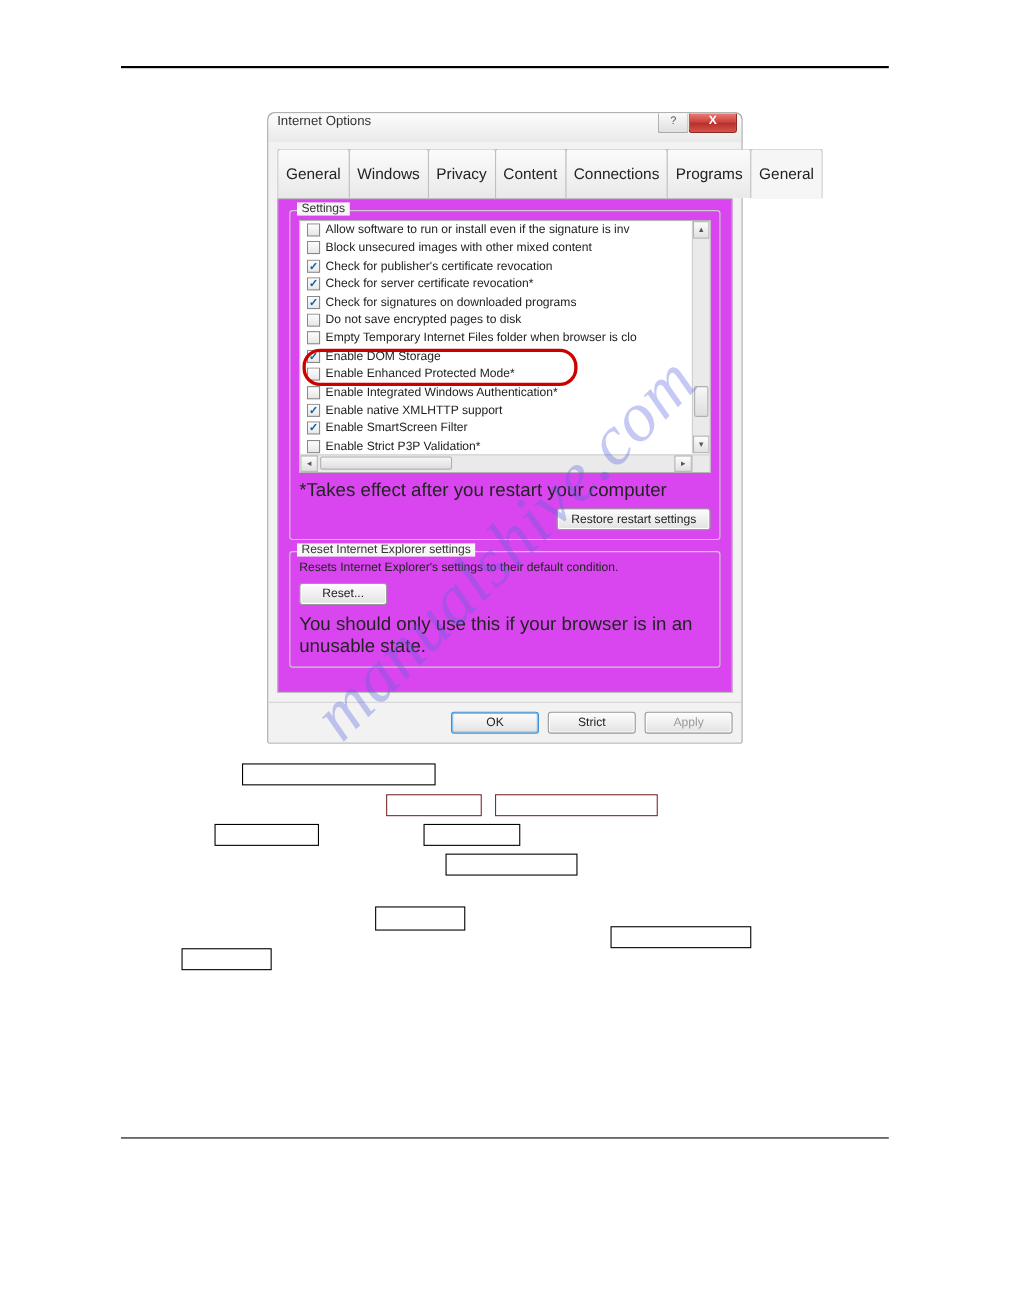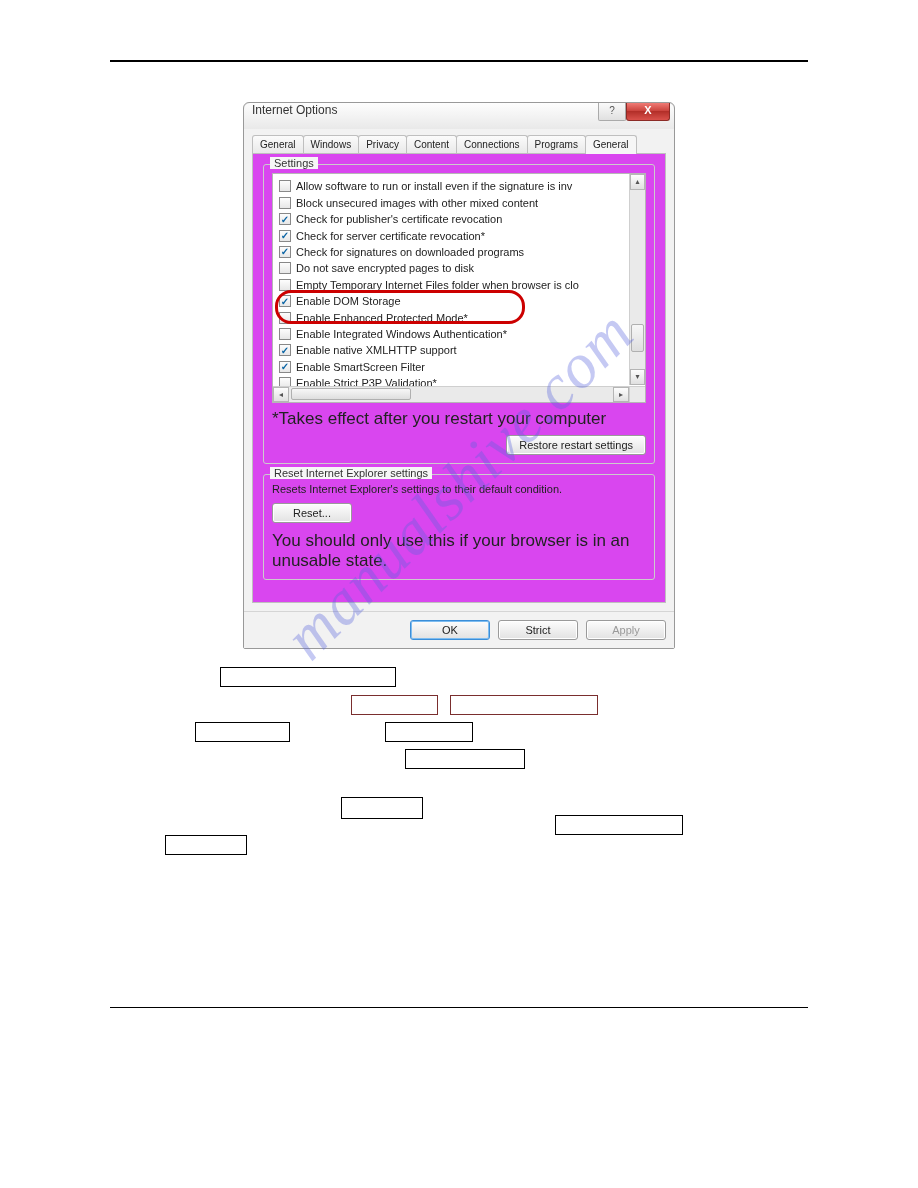--- a/index.html
+++ b/index.html
@@ -78,23 +78,23 @@
     padding: 6px 8px 8px 8px;
     background: #f2f2f2;
   }
 
   
   .tabs {
     display: flex;
     border-bottom: 1px solid #bfbfbf;
   }
   .tab {
-    font-size: 10px;
+    font-size: 14px;
     color: #222;
-    padding: 3px 7px;
+    padding: 14px 7px;
     background: linear-gradient(#fbfbfb,#e9e9e9);
     border: 1px solid #bfbfbf;
     border-bottom: none;
     margin-right: -1px;
     border-radius: 3px 3px 0 0;
   }
   .tab.active {
     background: #f6f6f6;
     position: relative;
     z-index: 2;
@@ -140,21 +140,21 @@
     position: relative;
     overflow: hidden;
   }
   .list-inner {
     position: absolute;
     top: 0; left: 0; right: 17px;
     padding: 2px 0 2px 6px;
   }
   .list-row {
     display: flex;
-    align-items: flex-end;
+    align-items: flex-start;
     height: 16.4px;
     white-space: nowrap;
     overflow: hidden;
   }
   .chk {
     width: 12px; height: 12px;
     border: 1px solid #888;
     background: linear-gradient(#fdfdfd,#e7e7e7);
     display: inline-flex;
     align-items: center;

